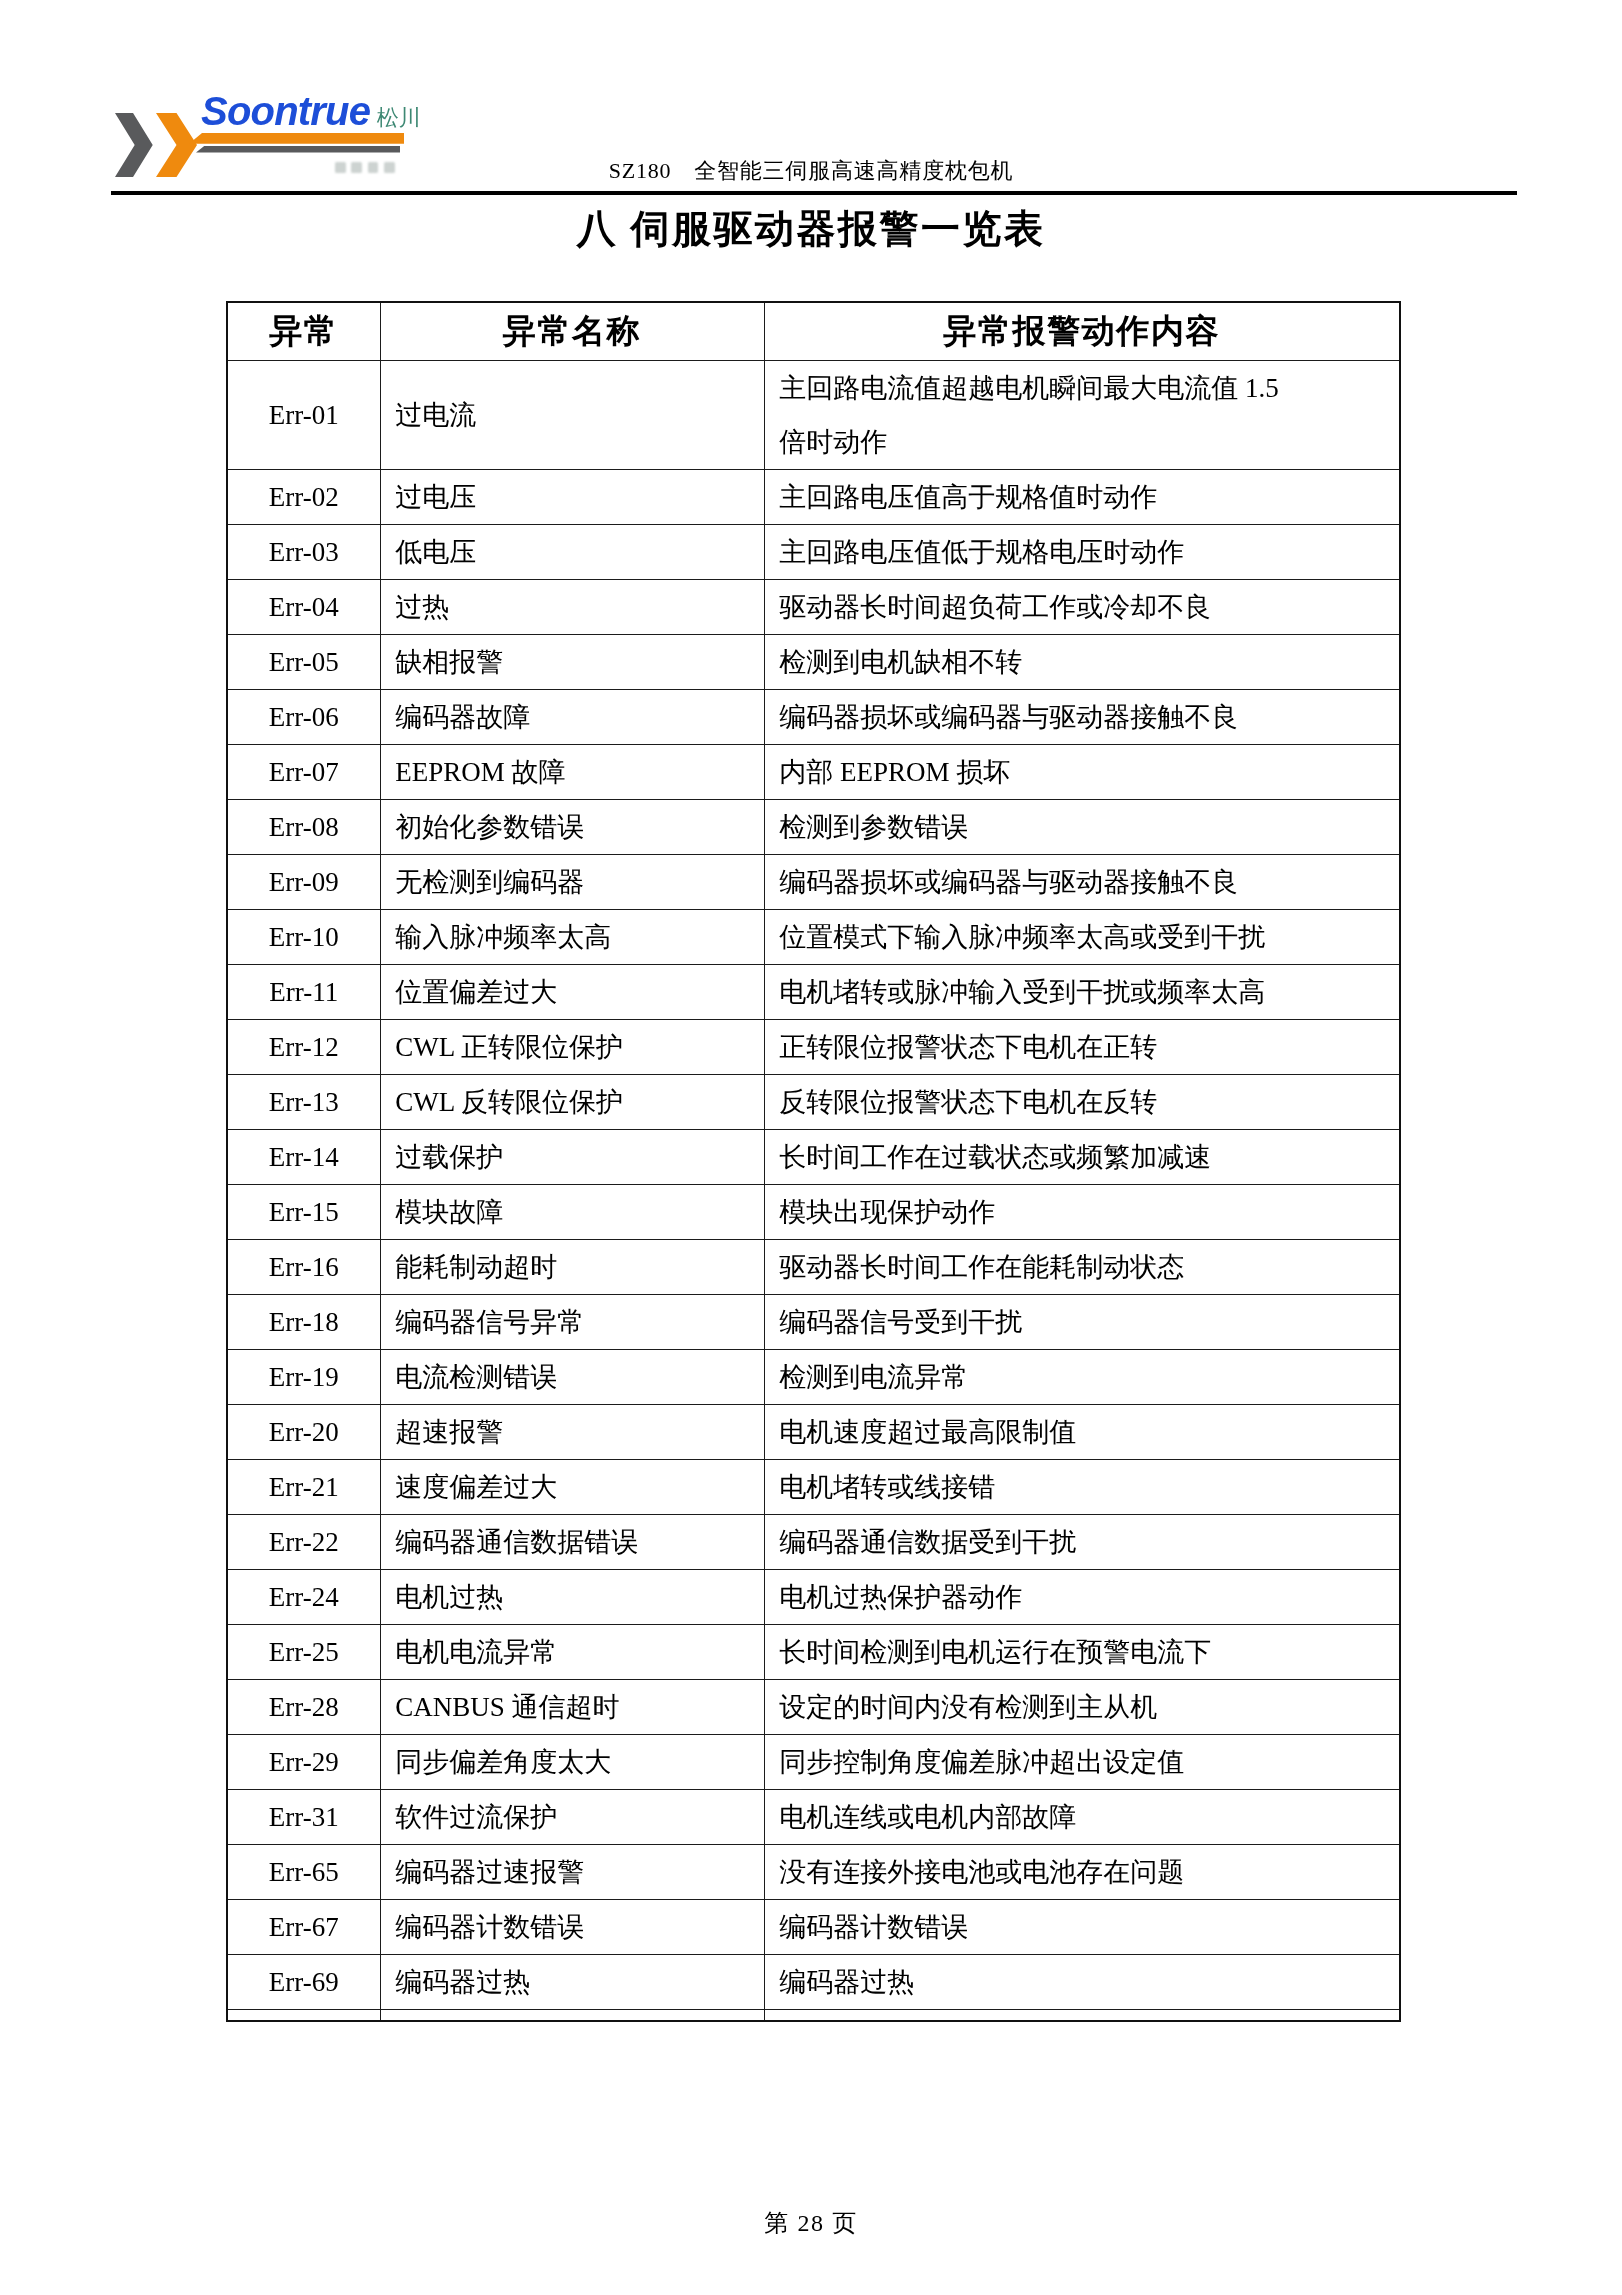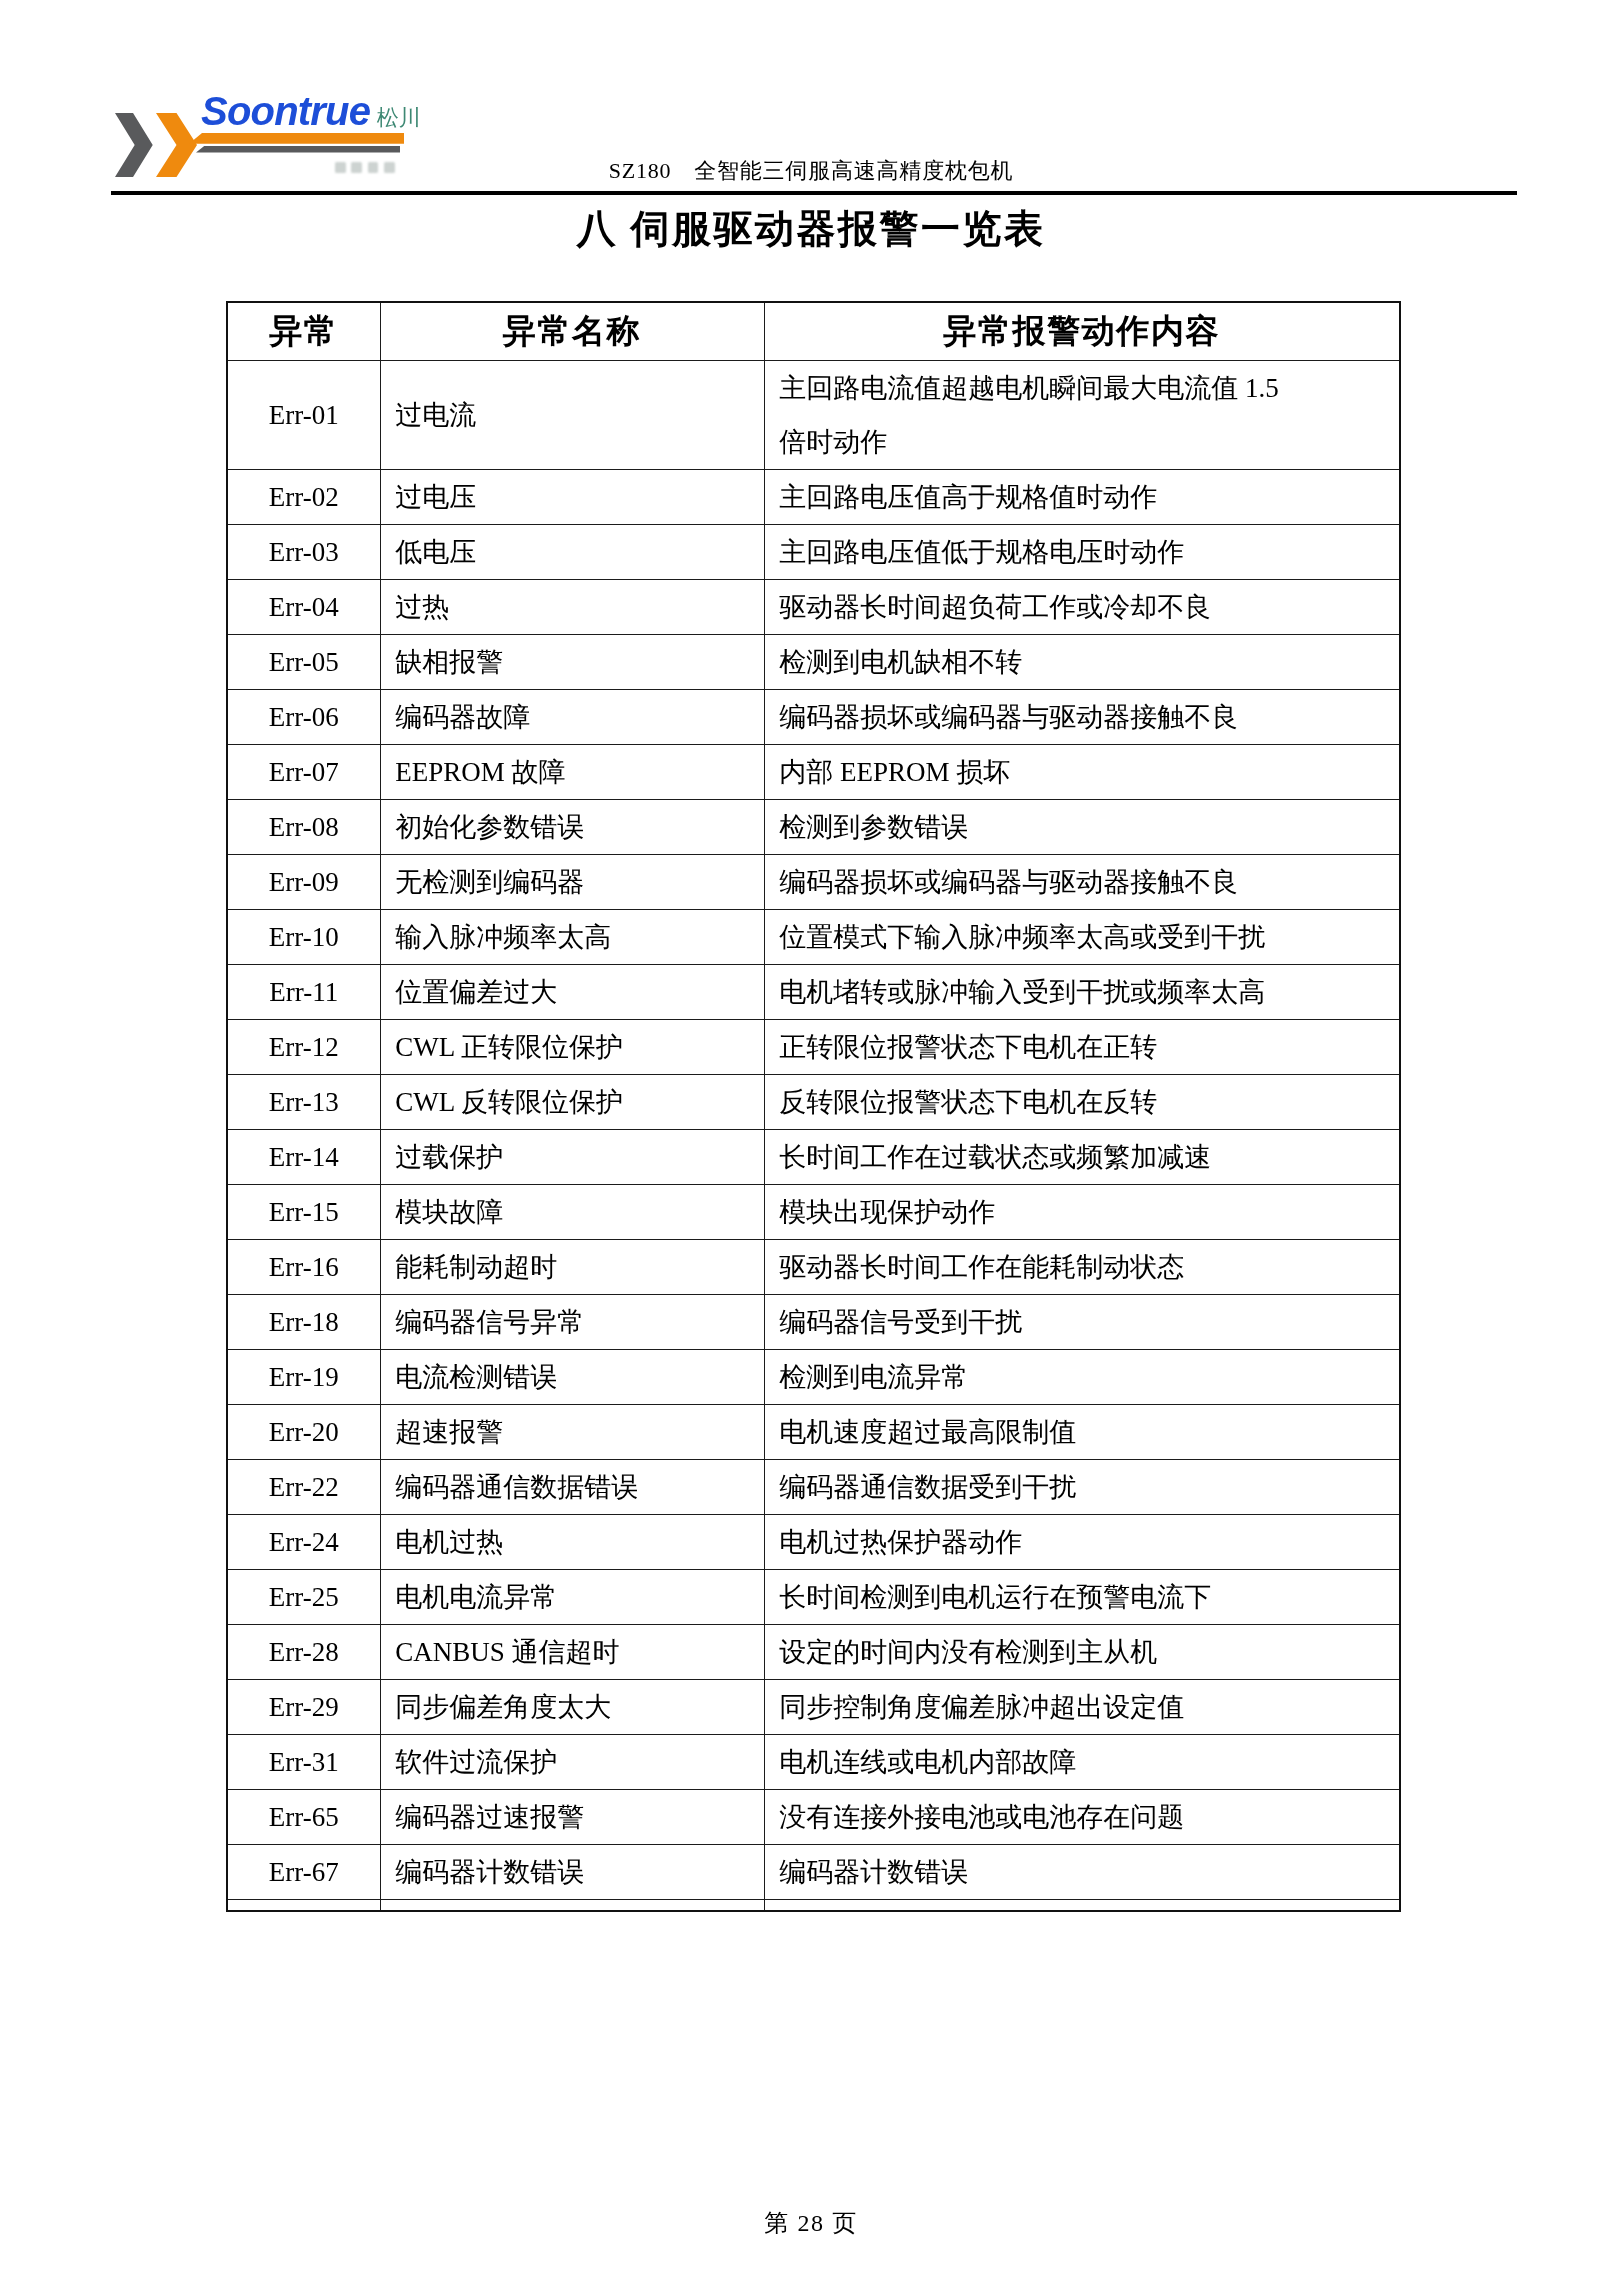--- a/index.html
+++ b/index.html
@@ -217,20 +217,25 @@
           <td class="cell-code">Err-19</td>
           <td class="cell-name">电流检测错误</td>
           <td class="cell-content">检测到电流异常</td>
         </tr>
         <tr class="row">
           <td class="cell-code">Err-20</td>
           <td class="cell-name">超速报警</td>
           <td class="cell-content">电机速度超过最高限制值</td>
         </tr>
         <tr class="row">
+          <td class="cell-code">Err-21</td>
+          <td class="cell-name">速度偏差过大</td>
+          <td class="cell-content">电机堵转或线接错</td>
+        </tr>
+        <tr class="row">
           <td class="cell-code">Err-22</td>
           <td class="cell-name">编码器通信数据错误</td>
           <td class="cell-content">编码器通信数据受到干扰</td>
         </tr>
         <tr class="row">
           <td class="cell-code">Err-24</td>
           <td class="cell-name">电机过热</td>
           <td class="cell-content">电机过热保护器动作</td>
         </tr>
         <tr class="row">
@@ -255,20 +260,25 @@
         </tr>
         <tr class="row">
           <td class="cell-code">Err-65</td>
           <td class="cell-name">编码器过速报警</td>
           <td class="cell-content">没有连接外接电池或电池存在问题</td>
         </tr>
         <tr class="row">
           <td class="cell-code">Err-67</td>
           <td class="cell-name">编码器计数错误</td>
           <td class="cell-content">编码器计数错误</td>
+        </tr>
+        <tr class="row">
+          <td class="cell-code">Err-69</td>
+          <td class="cell-name">编码器过热</td>
+          <td class="cell-content">编码器过热</td>
         </tr>
         <tr class="row-spacer">
           <td></td>
           <td></td>
           <td></td>
         </tr>
       </tbody>
   </table>
 
   <div class="footer">第 28 页</div>

